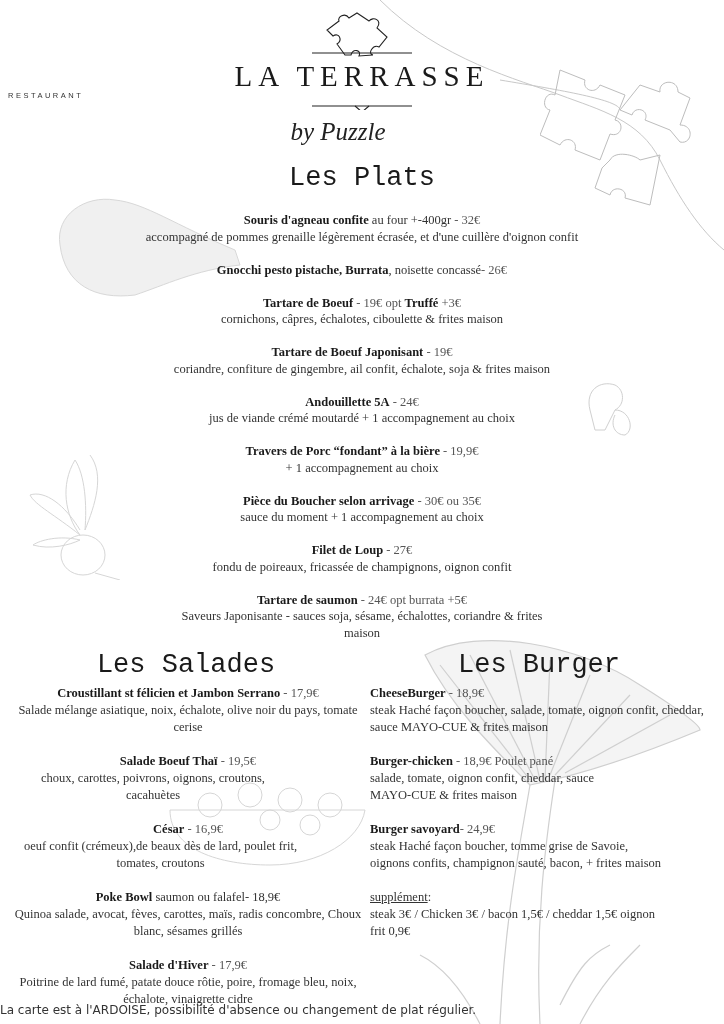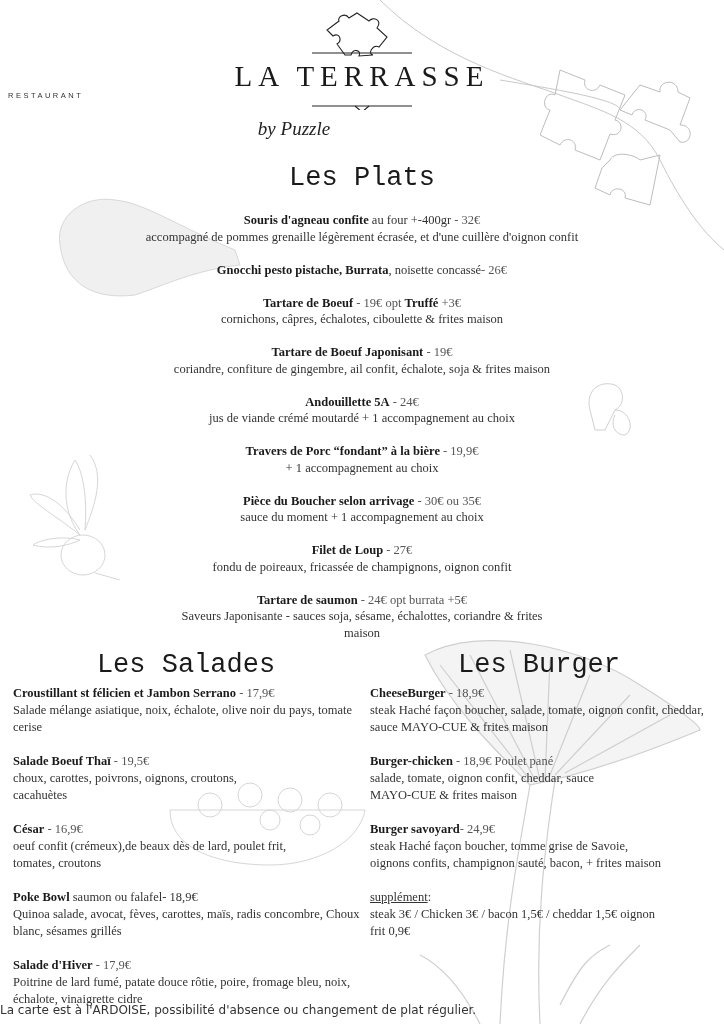--- a/index.html
+++ b/index.html
@@ -1,20 +1,20 @@
 <!DOCTYPE html>
 <html><head>
 <meta charset="utf-8">
 <style>
   html, body { margin:0; padding:0; background:#ffffff; }
   body { width:724px; height:1024px; position:relative; overflow:hidden; font-family:"DejaVu Serif", serif; color:#2b2b2b; }
   .deco { position:absolute; pointer-events:none; }
   .logo-title { position:absolute; top:60px; left:0; width:724px; text-align:center; font-family:"Liberation Serif", serif; font-size:29px; letter-spacing:6px; color:#1a1a1a; }
   .logo-sub { position:absolute; top:91px; left:8px; width:724px; font-family:Liberation Sans, sans-serif; font-size:7.5px; letter-spacing:2.5px; color:#333; }
-  .logo-script { position:absolute; top:118px; left:0; width:588px; text-align:center; font-family:"Liberation Serif", serif; font-style:italic; font-size:19px; color:#222; }
+  .logo-script { position:absolute; top:118px; left:0; width:588px; text-align:center; font-family:"Liberation Serif", serif; font-style:italic; font-size:25px; color:#222;padding-left:44px; }
   .section-title { position:absolute; font-family:Liberation Mono, monospace; font-size:27px; color:#1a1a1a; text-align:center; }
   .plats { position:absolute; left:120px; width:484px; top:200px; text-align:center; font-family:"Liberation Serif", serif; font-size:12.5px; line-height:16.5px; color:#333;margin-top:12px; }
   .plats .item { margin-bottom:16.5px; }
   .name { font-weight:bold; color:#1a1a1a; }
   .price { color:#555; }
   .col { position:absolute; font-family:"Liberation Serif", serif; font-size:12.5px; line-height:17px; color:#333; }
   .col .item { margin-bottom:17px; }
   .u { text-decoration:underline; }
   .footer { position:absolute; top:1003px; left:0; width:724px; text-align:left; font-family:"DejaVu Sans", sans-serif; font-size:12px; color:#333; }
 </style>
@@ -132,21 +132,21 @@
     <div><span class="name">Filet de Loup</span><span class="price"> - 27€</span></div>
     <div>fondu de poireaux, fricassée de champignons, oignon confit</div>
   </div>
   <div class="item">
     <div><span class="name">Tartare de saumon</span><span class="price"> - 24€ opt burrata +5€</span></div>
     <div style="padding:0 60px">Saveurs Japonisante - sauces soja, sésame, échalottes, coriandre &amp; frites maison</div>
   </div>
 </div>
 
 <div class="section-title" style="left:4px;width:364px;top:650px;">Les Salades</div>
-<div class="col" style="left:13px;width:350px;top:685px;">
+<div class="col" style="left:13px;width:350px;top:685px;text-align:center;">
   <div class="item">
     <div><span class="name">Croustillant st félicien et Jambon Serrano</span><span class="price"> - 17,9€</span></div>
     <div>Salade mélange asiatique, noix, échalote, olive noir du pays, tomate cerise</div>
   </div>
   <div class="item">
     <div><span class="name">Salade Boeuf Thaï</span><span class="price"> - 19,5€</span></div>
     <div style="width:280px">choux, carottes, poivrons, oignons, croutons, cacahuètes</div>
   </div>
   <div class="item">
     <div><span class="name">César</span><span class="price"> - 16,9€</span></div>

